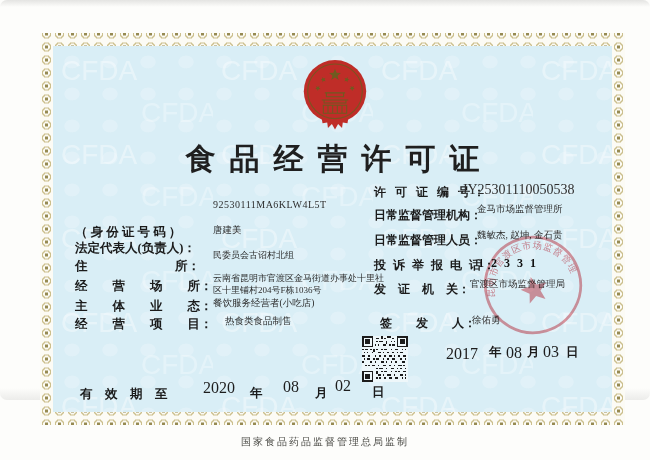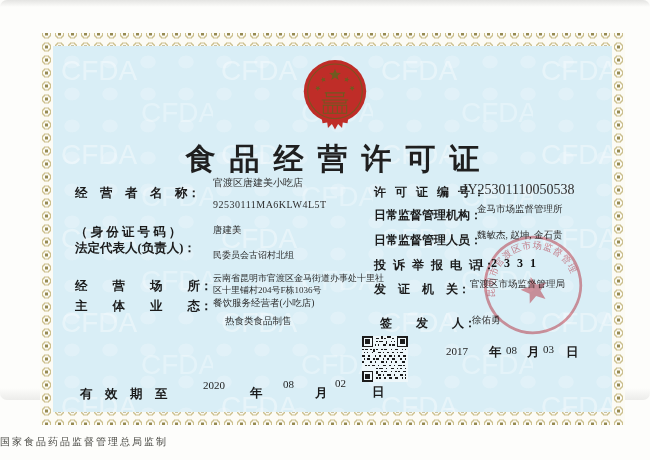--- a/index.html
+++ b/index.html
@@ -15,27 +15,27 @@
   .panel{position:absolute;left:53px;top:46px;width:559px;height:366px;background:#d9eef6;
         background-image:radial-gradient(rgba(255,255,255,.20) 27%,rgba(0,0,0,0) 30%);
         background-size:38px 32px;}
   .wm{position:absolute;left:53px;top:46px;}
   .title{position:absolute;left:53px;top:139px;width:559px;text-align:center;
          font-weight:bold;font-size:30px;letter-spacing:14px;padding-left:14px;box-sizing:border-box;
          color:#1f1f1f;}
   .lbl{position:absolute;font-weight:bold;font-size:12.5px;color:#1b1b1b;white-space:pre;}
   .rlbl{font-size:12px;}
   .val{position:absolute;font-size:9.5px;color:#2e2e2e;white-space:pre;}
-  .num{position:absolute;font-size:11px;color:#1d1d1d;white-space:pre;}
+  .num{position:absolute;font-size:16px;color:#1d1d1d;white-space:pre;}
   .unit{position:absolute;font-weight:bold;font-size:12.5px;color:#1b1b1b;}
   .phone{font-weight:bold;font-size:12px;letter-spacing:2px;color:#111;text-align:center;}
   .emblem{position:absolute;left:296px;top:56px;}
   .qr{position:absolute;left:362px;top:336px;}
   .seal{position:absolute;left:478px;top:230px;transform:rotate(-16deg);mix-blend-mode:multiply;opacity:.85;}
-  .footer{position:absolute;left:0;top:435px;width:650px;
+  .footer{position:absolute;left:0;top:435px;width:650px;text-align:center;
           font-size:10px;letter-spacing:2px;color:#4a4a45;}
 </style>
 </head>
 <body>
 
 <div class="photo">
   <div class="lace"></div>
   <div class="panel"></div>
 
   <svg class="wm" width="559" height="366">
@@ -62,39 +62,39 @@
     <use href="#star5" transform="translate(72,40) scale(0.45) rotate(35)" fill="#6f5b20"></use>
     <g stroke="#6f5b20" stroke-width="1.3" fill="none">
       <path d="M37,46 h26 M39,46 v5 h22 v-5"></path>
       <path d="M33,55 h34 M36,55 v4 h28 v-4"></path>
       <path d="M35,62 h30 v10 h-30 z M41,62 v10 M47,62 v10 M53,62 v10 M59,62 v10"></path>
     </g>
   </svg>
 
   <div class="title">食品经营许可证</div>
 
-  <span class="lbl" style="left:75px;top:185px">经　营　者　名　称：</span>
-  <span class="val" style="left:213px;top:176px;font-size:10px">官渡区唐建美小吃店</span>
 
   <span class="val" style="left:213px;top:199px;font-size:10px;letter-spacing:.5px">92530111MA6KLW4L5T</span>
 
   <span class="lbl" style="left:75px;top:224px">（ 身 份 证 号 码 ）</span>
 
   <span class="lbl" style="left:75px;top:240px">法定代表人(负责人)：</span>
   <span class="val" style="left:213px;top:224px">唐建美</span>
 
+  <span class="lbl" style="left:75px;top:258px">住　　　　　　　所：</span>
   <span class="val" style="left:213px;top:249px;font-size:9px">民委员会古诏村北组</span>
 
   <span class="lbl" style="left:75px;top:278px">经　　营　　场　　所：</span>
   <span class="val" style="left:213px;top:272px;font-size:9px">云南省昆明市官渡区金马街道办事处十里社</span>
   <span class="val" style="left:213px;top:284px;font-size:9px">区十里铺村204号F栋1036号</span>
 
   <span class="lbl" style="left:75px;top:298px">主　　体　　业　　态：</span>
   <span class="val" style="left:213px;top:297px">餐饮服务经营者(小吃店)</span>
 
+  <span class="lbl" style="left:75px;top:316px">经　　营　　项　　目：</span>
   <span class="val" style="left:225px;top:315px">热食类食品制售</span>
 
   <span class="lbl rlbl" style="left:374px;top:184px;letter-spacing:3px">许 可 证 编 号：</span>
   <span class="val" style="left:462px;top:182px;font-size:14px">JY25301110050538</span>
 
   <span class="lbl rlbl" style="left:374px;top:207px">日常监督管理机构：</span>
   <span class="val" style="left:477px;top:203px">金马市场监督管理所</span>
 
   <span class="lbl rlbl" style="left:374px;top:232px">日常监督管理人员：</span>
   <span class="val" style="left:477px;top:229px">魏敏杰, 赵坤, 金石贵</span>

